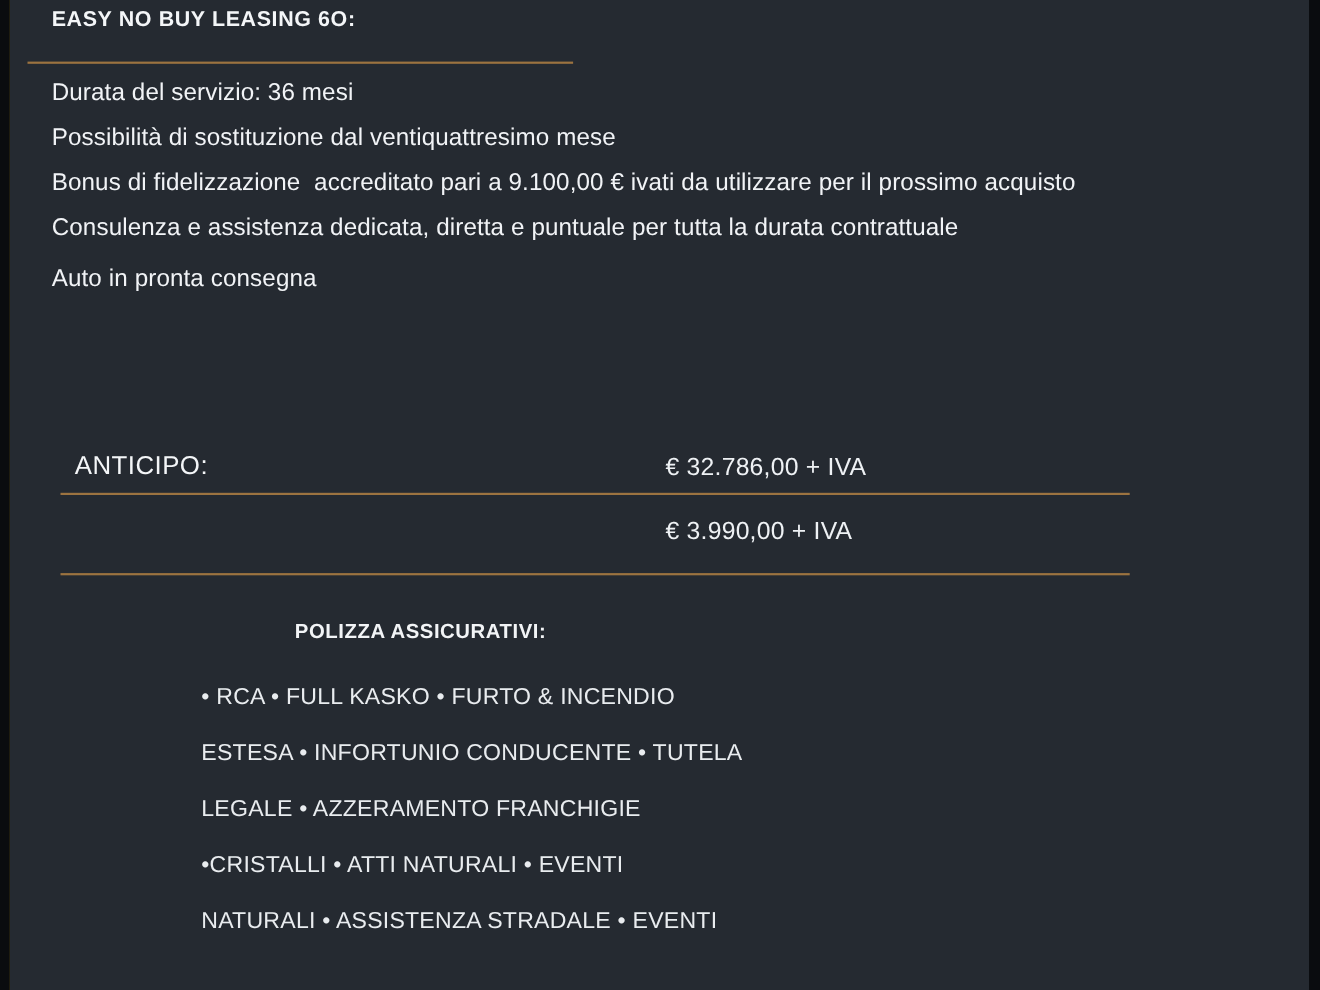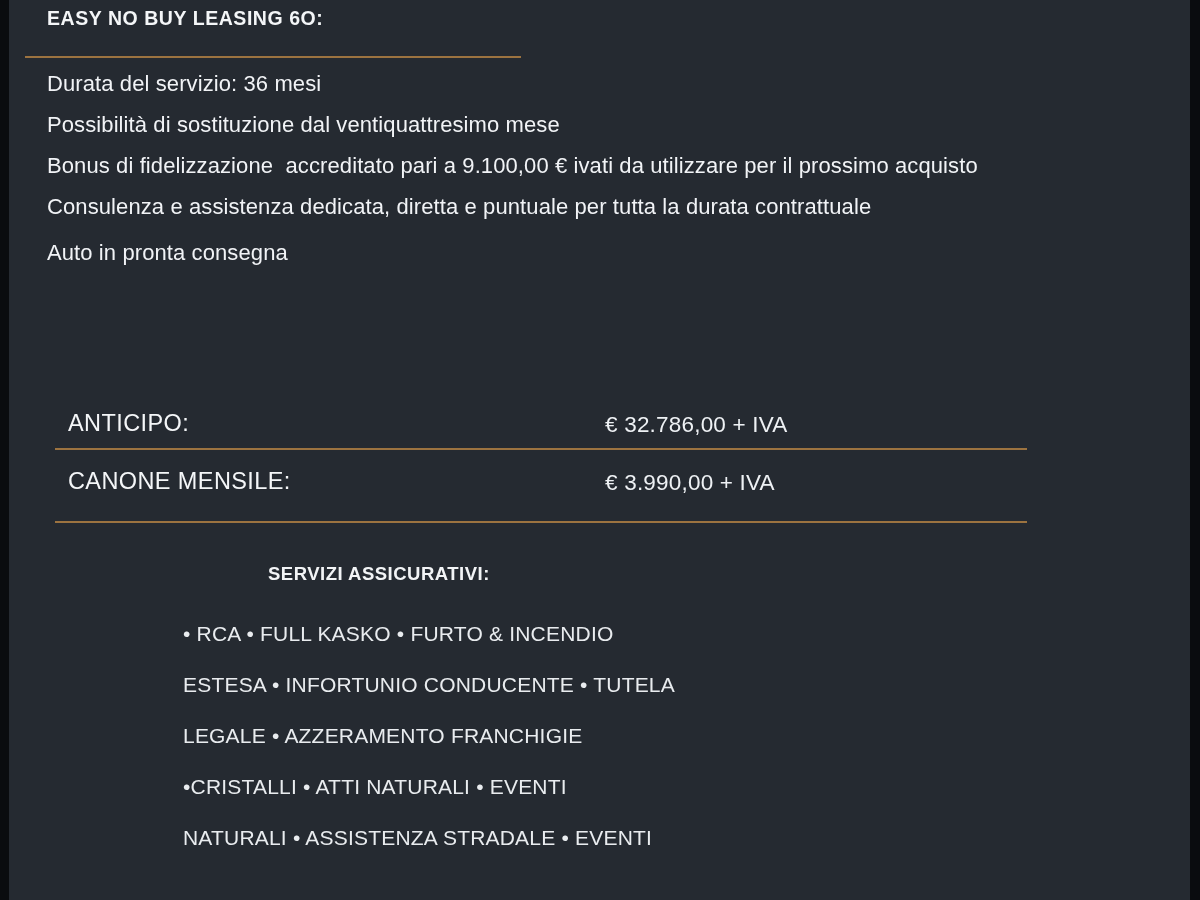--- a/index.html
+++ b/index.html
@@ -179,29 +179,28 @@
     <div id="price-block">
 
       <div class="price-row">
         <span class="price-label">ANTICIPO:</span>
         <span class="price-value">€ 32.786,00 + IVA</span>
       </div>
 
       <div class="price-rule" id="price-rule-1"></div>
 
       <div class="price-row">
-        <span class="price-label">CANONE MENSILE:</span>
         <span class="price-value">€ 3.990,00 + IVA</span>
       </div>
 
       <div class="price-rule" id="price-rule-2"></div>
     </div>
 
     <div id="insurance">
-      <div id="insurance-heading" class="txt">SERVIZI ASSICURATIVI:</div>
+      <div id="insurance-heading" class="txt">POLIZZA ASSICURATIVI:</div>
 
       <div id="insurance-lines">
         <p class="insurance-line">• RCA • FULL KASKO • FURTO &amp; INCENDIO</p>
         <p class="insurance-line">ESTESA • INFORTUNIO CONDUCENTE • TUTELA</p>
         <p class="insurance-line">LEGALE • AZZERAMENTO FRANCHIGIE</p>
         <p class="insurance-line">•CRISTALLI • ATTI NATURALI • EVENTI</p>
         <p class="insurance-line">NATURALI • ASSISTENZA STRADALE • EVENTI</p>
       </div>
     </div>
 

